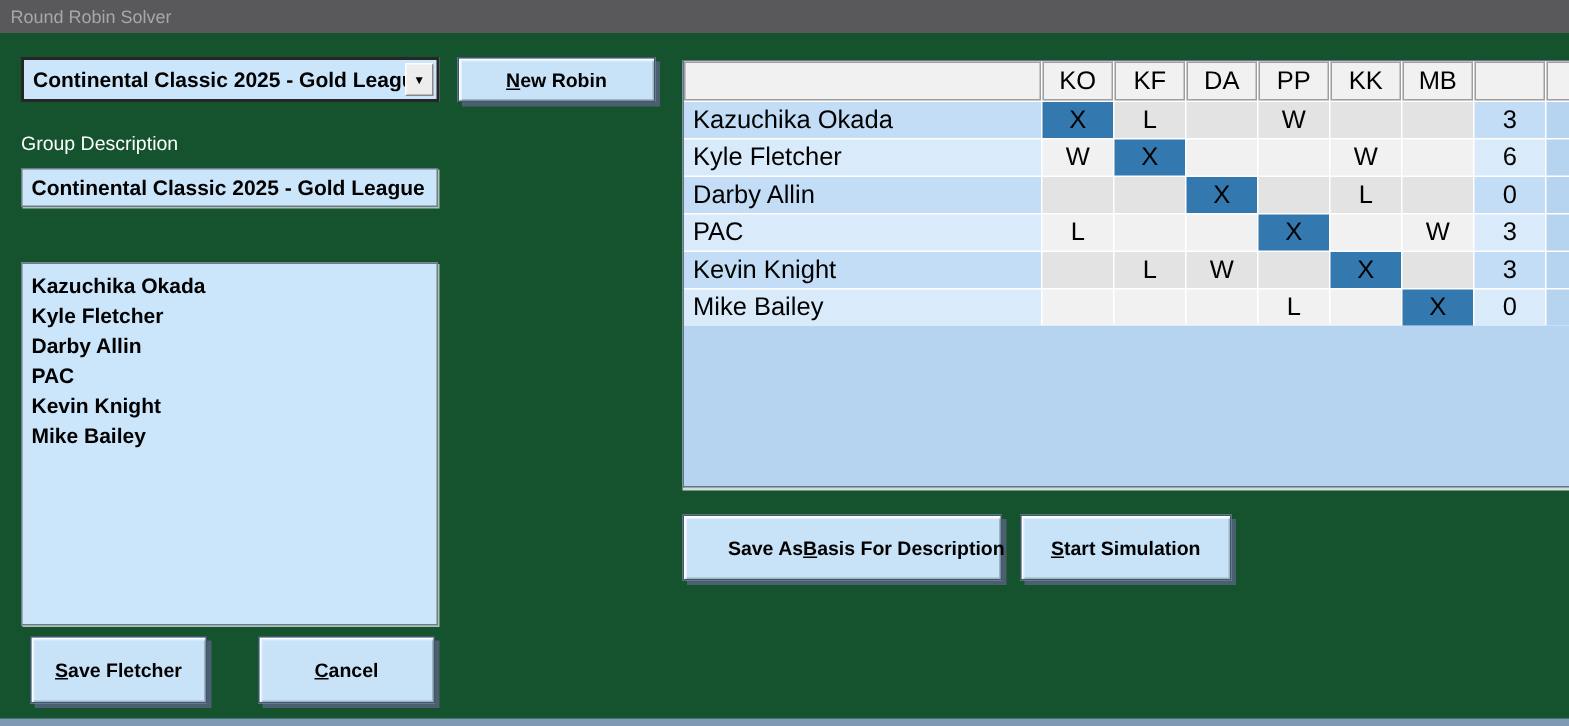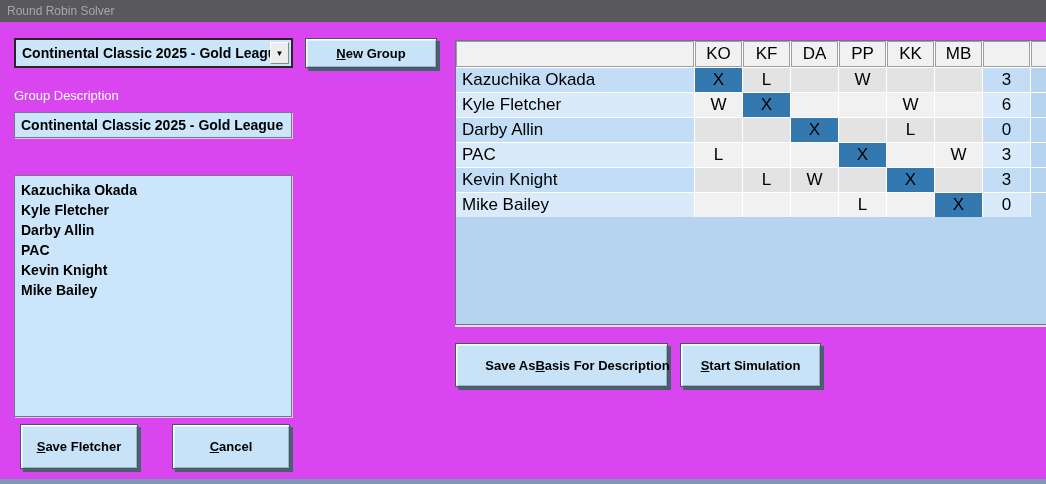--- a/index.html
+++ b/index.html
@@ -1,19 +1,19 @@
 <!DOCTYPE html>
 <html><head>
 <meta charset="utf-8">
 <style>
   * { margin:0; padding:0; box-sizing:border-box; }
   html,body { font-family:"Liberation Sans", sans-serif; }
   #window {
     position:relative; width:1046px; height:484px;
-    background:#d946ef; overflow:hidden;
+    background:#14532d; overflow:hidden;
   }
   
   #titlebar {
     position:absolute; left:0; top:0; width:100%; height:22px;
     background:#59585B; color:#A4A8AC; font-size:12px;
     display:flex; align-items:center; padding-left:7px;
   }
   #bottom-edge {
     position:absolute; left:0; bottom:0; width:100%; height:5px;
     background:#7F98B3;
@@ -112,21 +112,21 @@
   </div>
 
   <div class="combo">
     <span class="combo-text">Continental Classic 2025 - Gold League</span>
     <span class="combo-arrow">▼</span>
   </div>
 
   <button class="btn" id="new-group-button">
     <span></span>
       <span class="key">N</span>
-      <span>ew Group</span>
+      <span>ew Robin</span>
   </button>
 
   <div class="panel-label" style="top:88px">Group Description</div>
 
   <input class="field" id="description-input" value="Continental Classic 2025 - Gold League" style="">
 
 
   <textarea class="field" id="members-textarea" spellcheck="false" style="">Kazuchika Okada
 Kyle Fletcher
 Darby Allin

